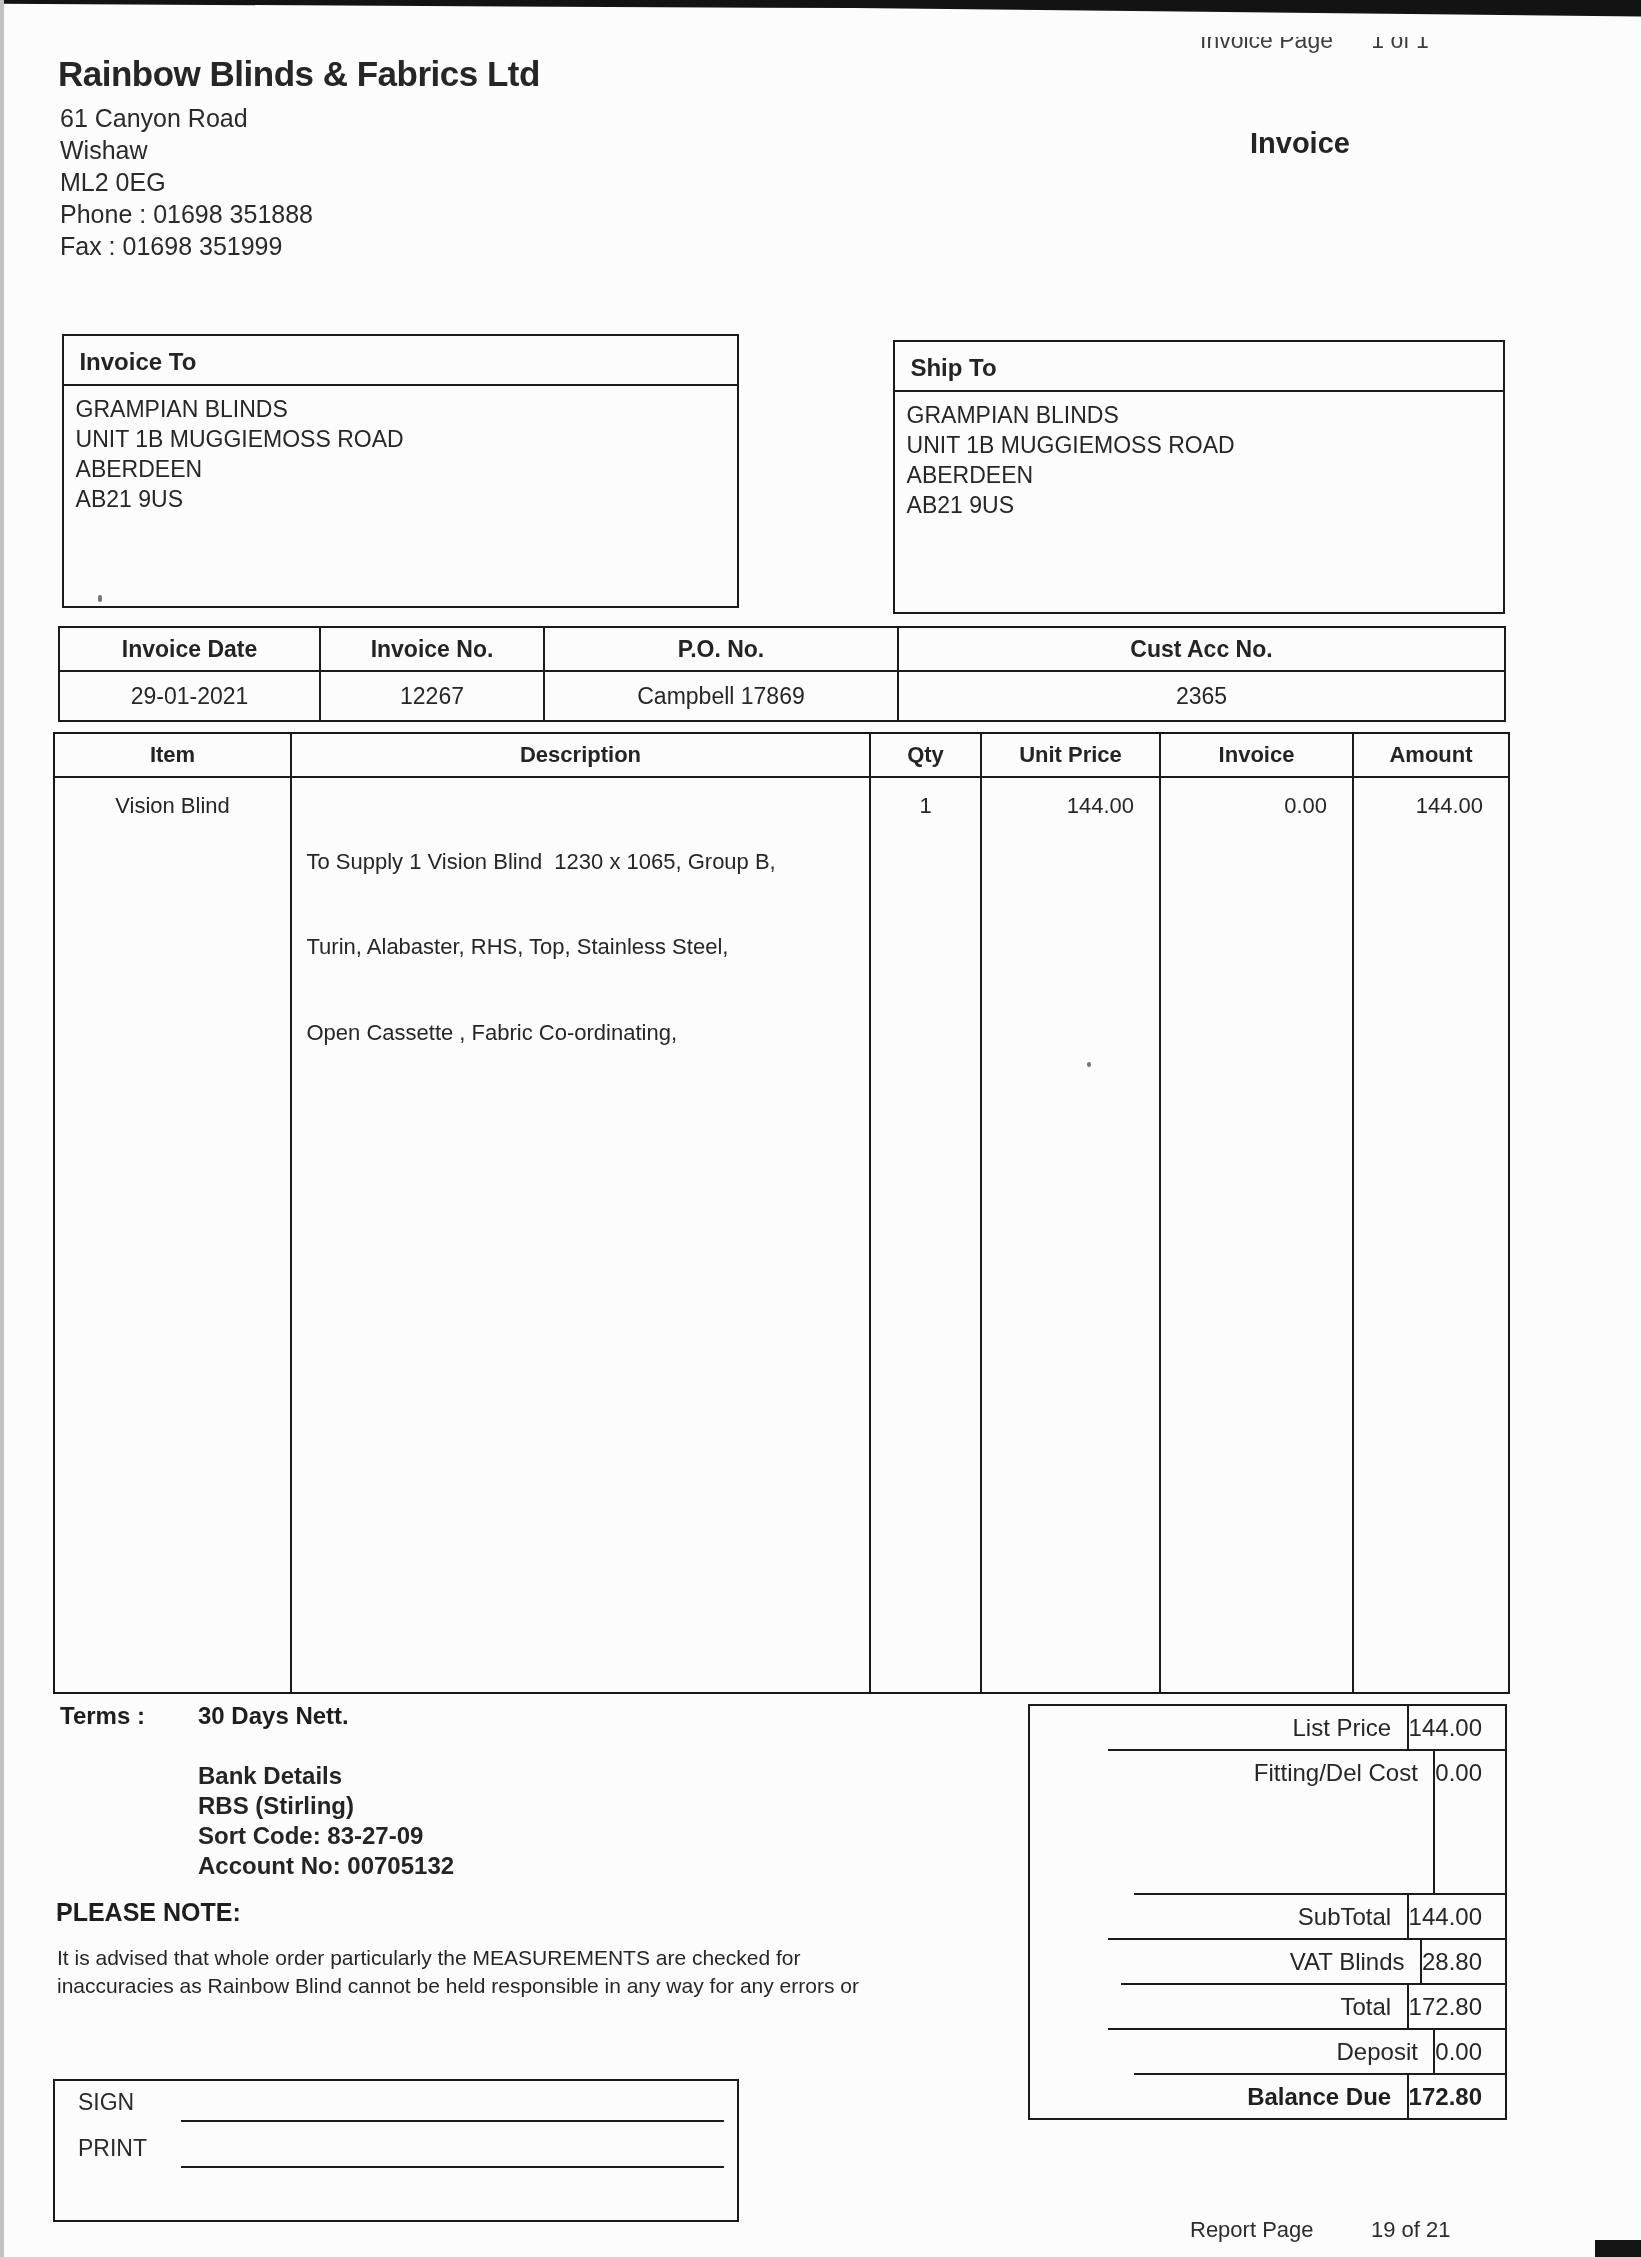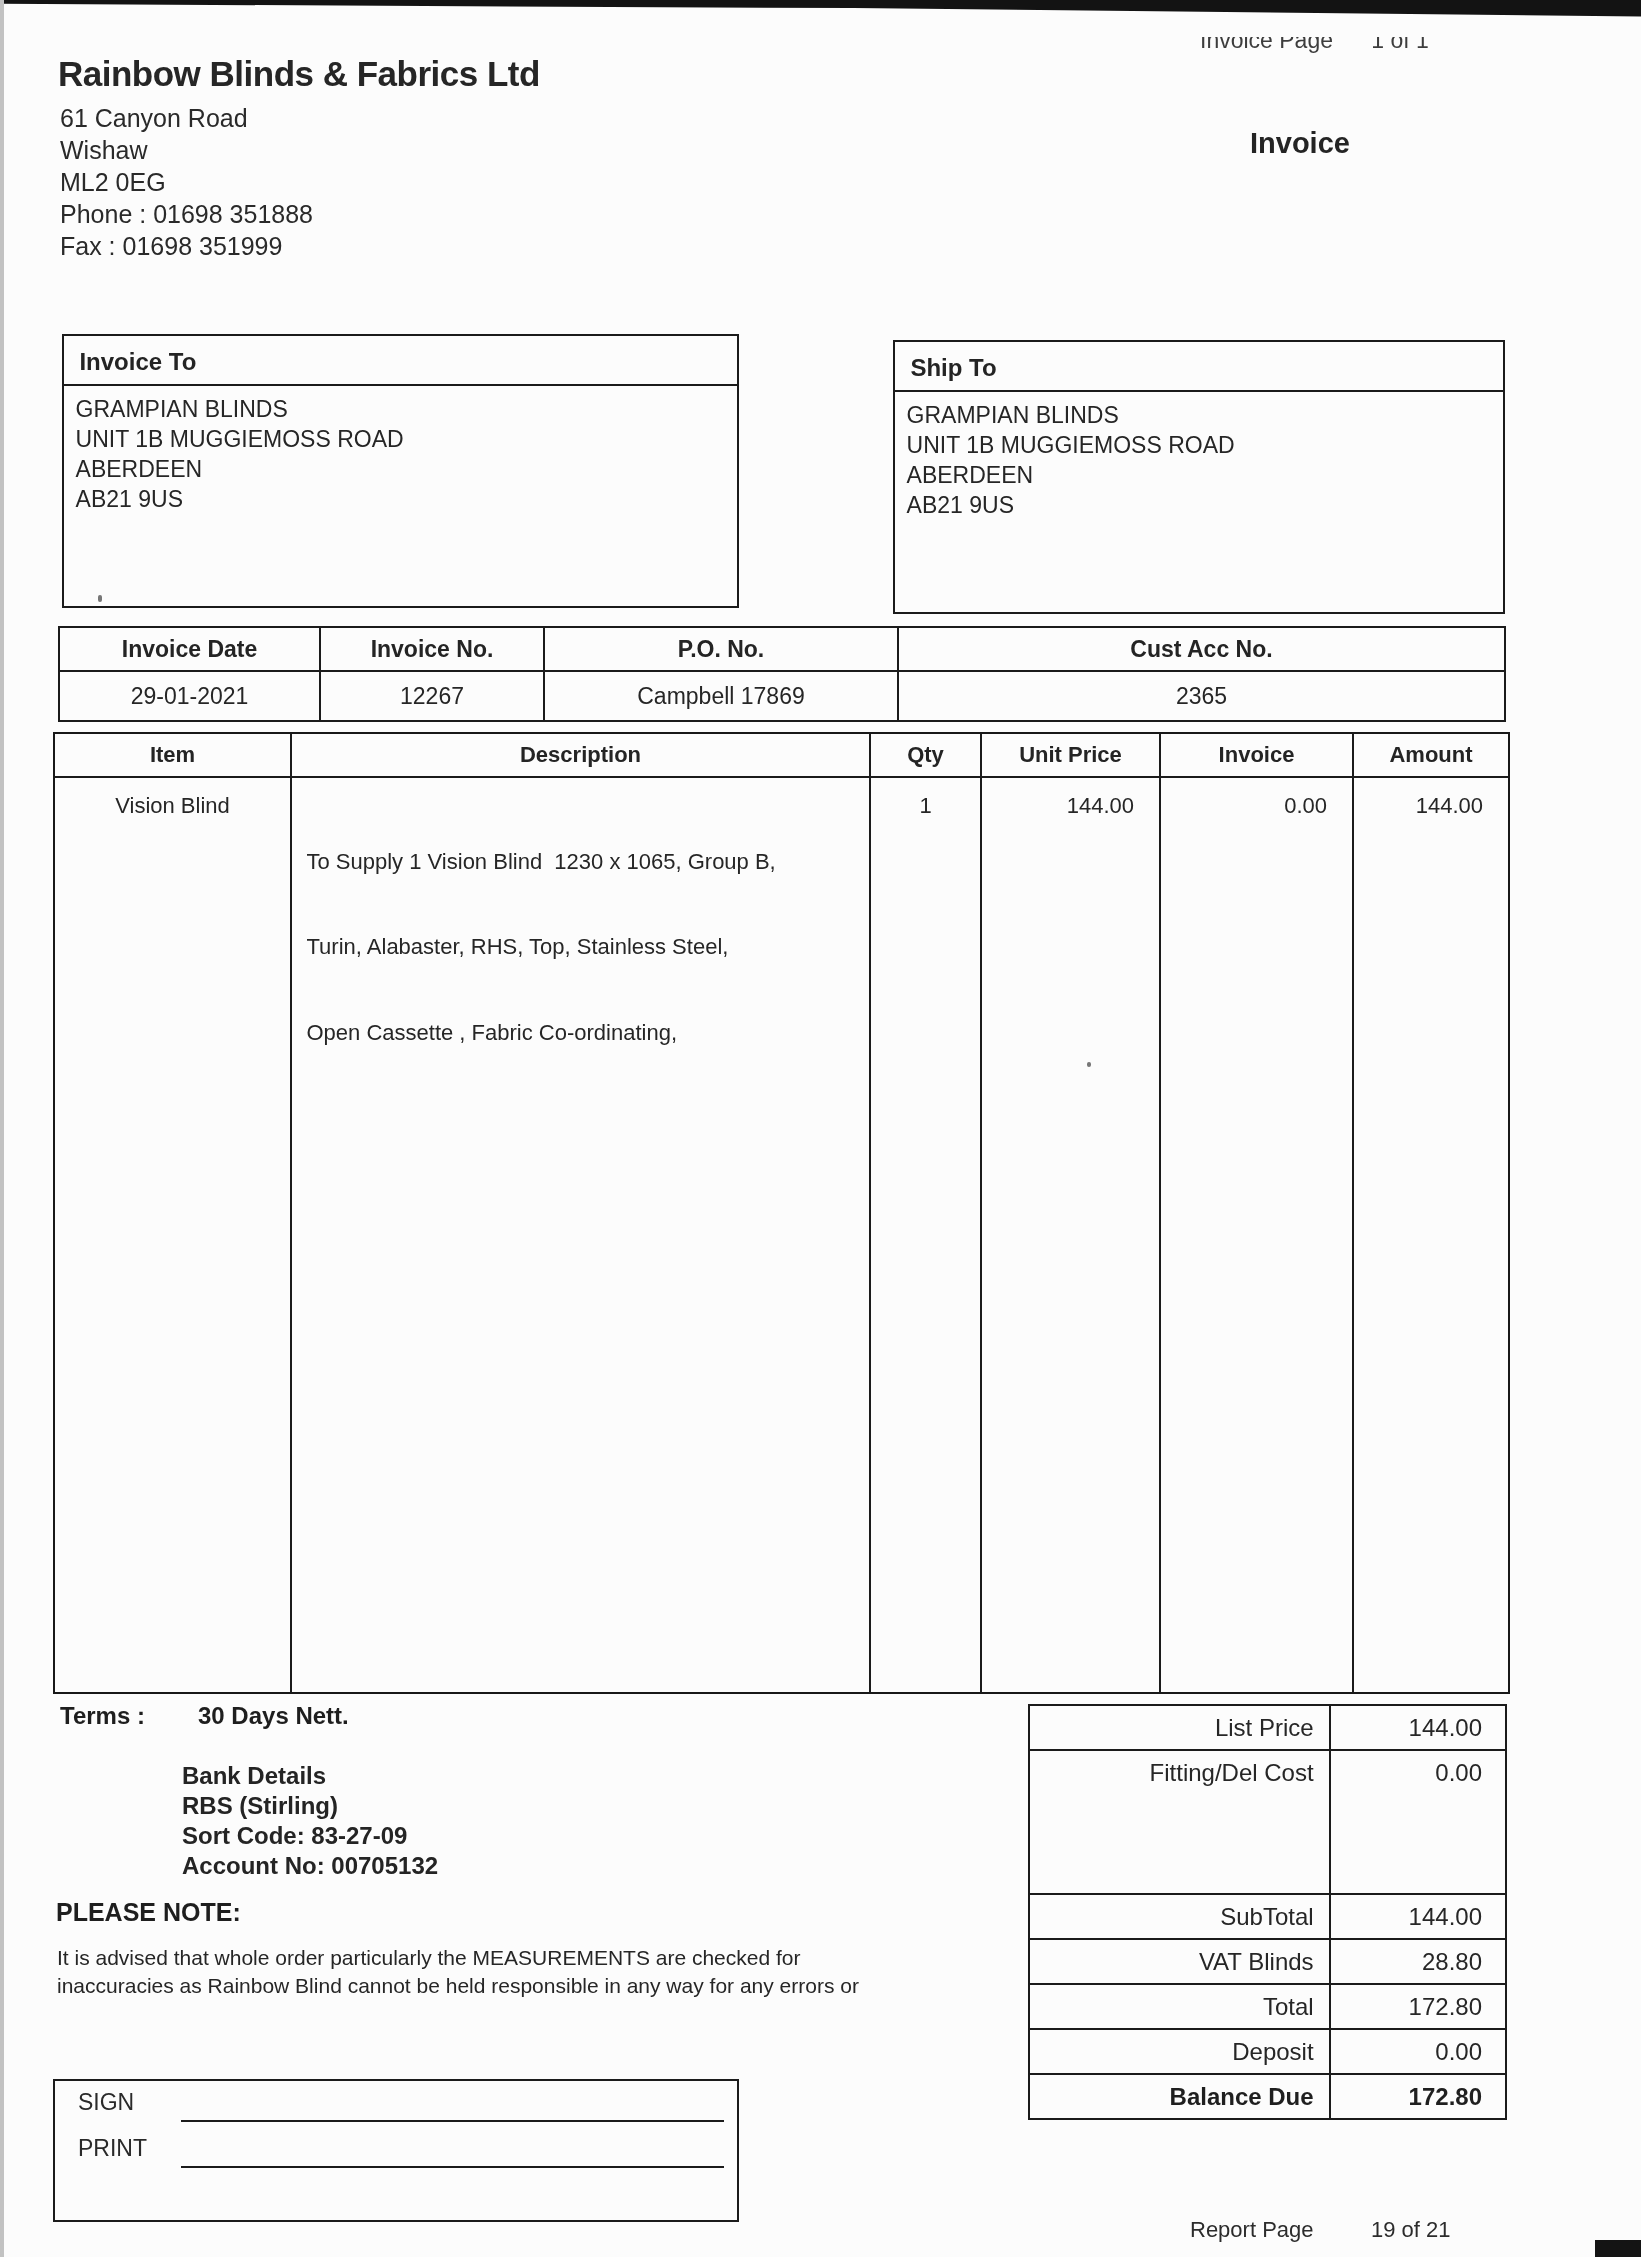--- a/index.html
+++ b/index.html
@@ -52,26 +52,26 @@
     font-weight:bold; font-size:22px; color:#242424; }
   .td { font-size:22px; color:#262626; padding-top:15px; }
   .td-item { text-align:center; }
   .td-desc { padding:12.6px 13.5px 0 14.5px; line-height:28.5px; white-space:pre-wrap; }
   .td-qty { text-align:center; }
   .td-money { text-align:right; padding-right:25px; }
 
   
   .terms-label { left:60px;  top:1702px; font-size:24px; font-weight:bold; }
   .terms-value { left:198px; top:1702px; font-size:24px; font-weight:bold; }
-  .bank-block  { left:182px; top:1761px; font-size:24px; font-weight:bold; line-height:30px; color:#242424; }
+  .bank-block  { left:198px; top:1761px; font-size:24px; font-weight:bold; line-height:30px; color:#242424; }
   .note-title  { left:56px;  top:1898px; font-size:25px; font-weight:bold; }
   .note-body   { left:57px;  top:1944px; font-size:21px; line-height:28px; color:#262626; }
 
   
-  .totals-table { left:1028px; top:1704px; width:475px; border:2.9px solid #1b1b1b; display:flex; flex-direction:column; }
+  .totals-table { left:1028px; top:1704px; width:475px; border:2.9px solid #1b1b1b; display:flex; flex-direction:column;align-items:flex-end; }
   .tot-row { display:flex; border-bottom:2.9px solid #1b1b1b; height:43px; }
   .tot-row:last-child { border-bottom:none; }
   .tot-row.tall { height:142px; }
   .tot-label { width:301px; border-right:2.9px solid #1b1b1b; text-align:right; padding:7.7px 15.4px 0 0;
     font-size:24px; color:#262626; box-sizing:border-box; }
   .tot-value { flex:1; text-align:right; padding:7.7px 23px 0 0; font-size:24px; color:#262626; }
   .tot-row.bold .tot-label, .tot-row.bold .tot-value { font-weight:bold; color:#1f1f1f; }
 
   
   .sign-box { left:53px; top:2079px; width:682px; height:139px; border:2.9px solid #1b1b1b; }

